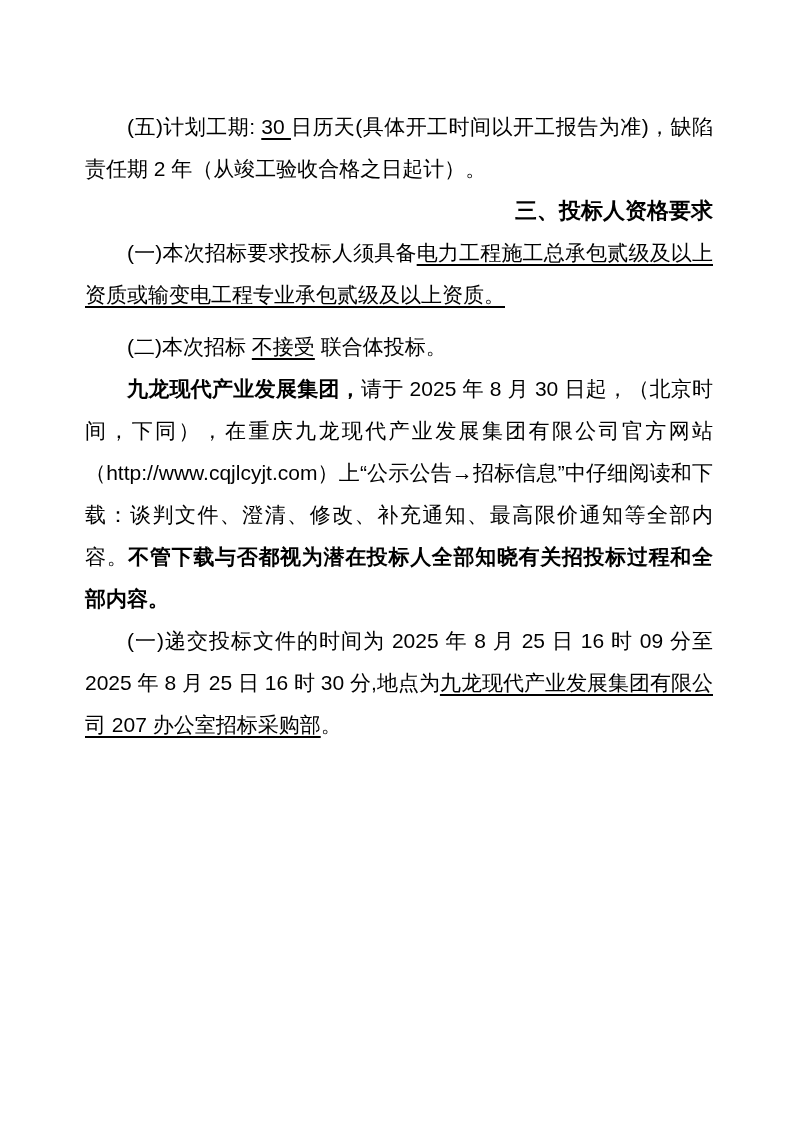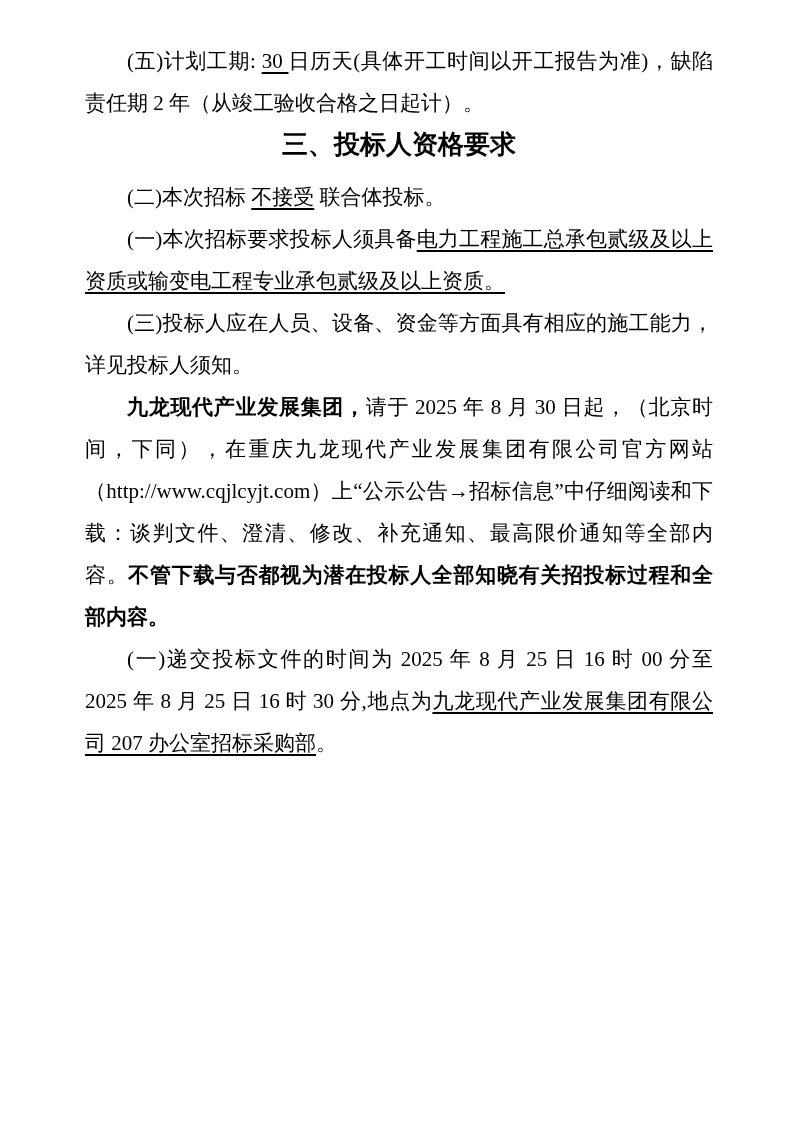--- a/index.html
+++ b/index.html
@@ -6,61 +6,60 @@
   html, body {
     margin: 0;
     padding: 0;
     background: #ffffff;
   }
   .page {
     position: relative;
     width: 793px;
     height: 1122px;
     background: #ffffff;
-    padding: 40px 80px 0 85px;
-    font-family: Liberation Serif, serif;
+    padding: 106px 80px 0 85px;
+    font-family: Liberation Sans, sans-serif;
     font-size: 21px;
     color: #000000;
     overflow: hidden;
   }
   .para {
     margin: 0;
     line-height: 42px;
     text-align: justify;
     text-indent: 42px;
     word-break: break-word;
   }
   .heading {
     margin: 0;
     line-height: 42px;
-    font-size: 26px;
+    font-size: 22px;
     font-weight: 700;
     text-indent: 0;
-    text-align: center;
+    text-align: right;
   }
   .b { font-weight: 700; }
   .u { text-decoration: underline; text-underline-offset: 4px; text-decoration-thickness: 1.5px; }
   .gap10 { margin-top: 10px; }
   .gap6  { margin-top: 6px; }
 </style>
 </head>
 <body>
 
 <div class="page">
 
   <p class="para"><span>(五)计划工期: </span><span class="u">30 </span><span>日历天(具体开工时间以开工报告为准)，缺陷责任期 2 年（从竣工验收合格之日起计）。</span></p>
 
   <p class="heading">三、投标人资格要求</p>
 
+  <p class="para"><span>(一)本次招标要求投标人须具备</span><span class="u">电力工程施工总承包贰级及以上资质或输变电工程专业承包贰级及以上资质。</span></p>
+
   <p class="para gap10"><span>(二)本次招标 </span><span class="u">不接受</span><span> 联合体投标。</span></p>
 
-  <p class="para"><span>(一)本次招标要求投标人须具备</span><span class="u">电力工程施工总承包贰级及以上资质或输变电工程专业承包贰级及以上资质。</span></p>
-
-  <p class="para">(三)投标人应在人员、设备、资金等方面具有相应的施工能力，详见投标人须知。</p>
 
 
   <p class="para"><span class="b">九龙现代产业发展集团，</span><span>请于 2025 年 8 月 30 日起，（北京时间，下同），在重庆九龙现代产业发展集团有限公司官方网站（http://www.cqjlcyjt.com）上“公示公告→招标信息”中仔细阅读和下载：谈判文件、澄清、修改、补充通知、最高限价通知等全部内容。</span><span class="b">不管下载与否都视为潜在投标人全部知晓有关招投标过程和全部内容。</span></p>
 
 
-  <p class="para"><span>(一)递交投标文件的时间为 2025 年 8 月 25 日 16 时 00 分至 2025 年 8 月 25 日 16 时 30 分,地点为</span><span class="u">九龙现代产业发展集团有限公司 207 办公室招标采购部</span><span>。</span></p>
+  <p class="para"><span>(一)递交投标文件的时间为 2025 年 8 月 25 日 16 时 09 分至 2025 年 8 月 25 日 16 时 30 分,地点为</span><span class="u">九龙现代产业发展集团有限公司 207 办公室招标采购部</span><span>。</span></p>
 
 
 </div>
 
 </body></html>

